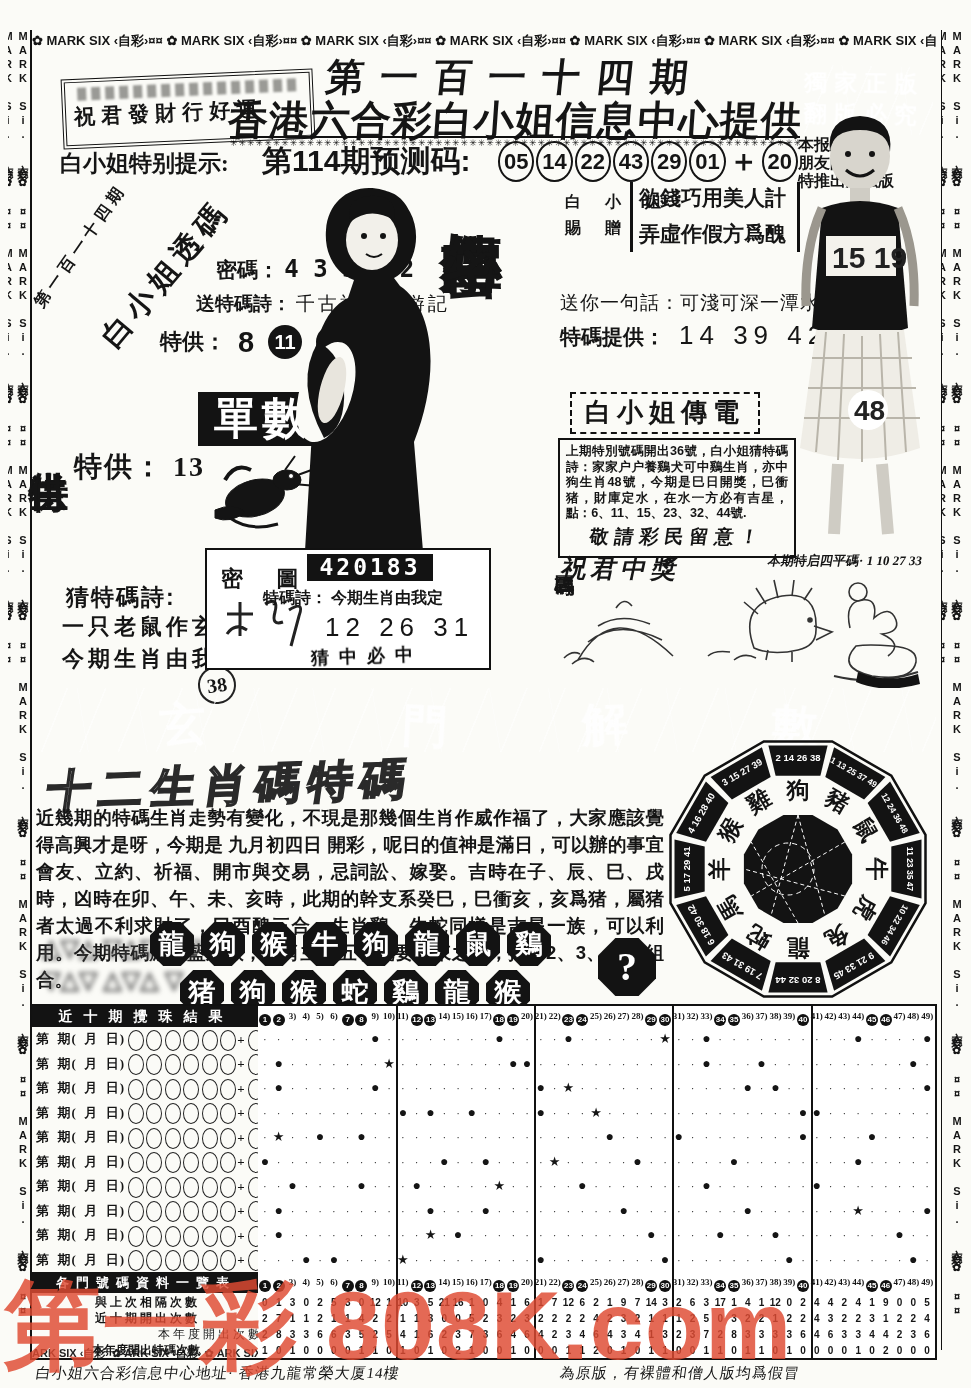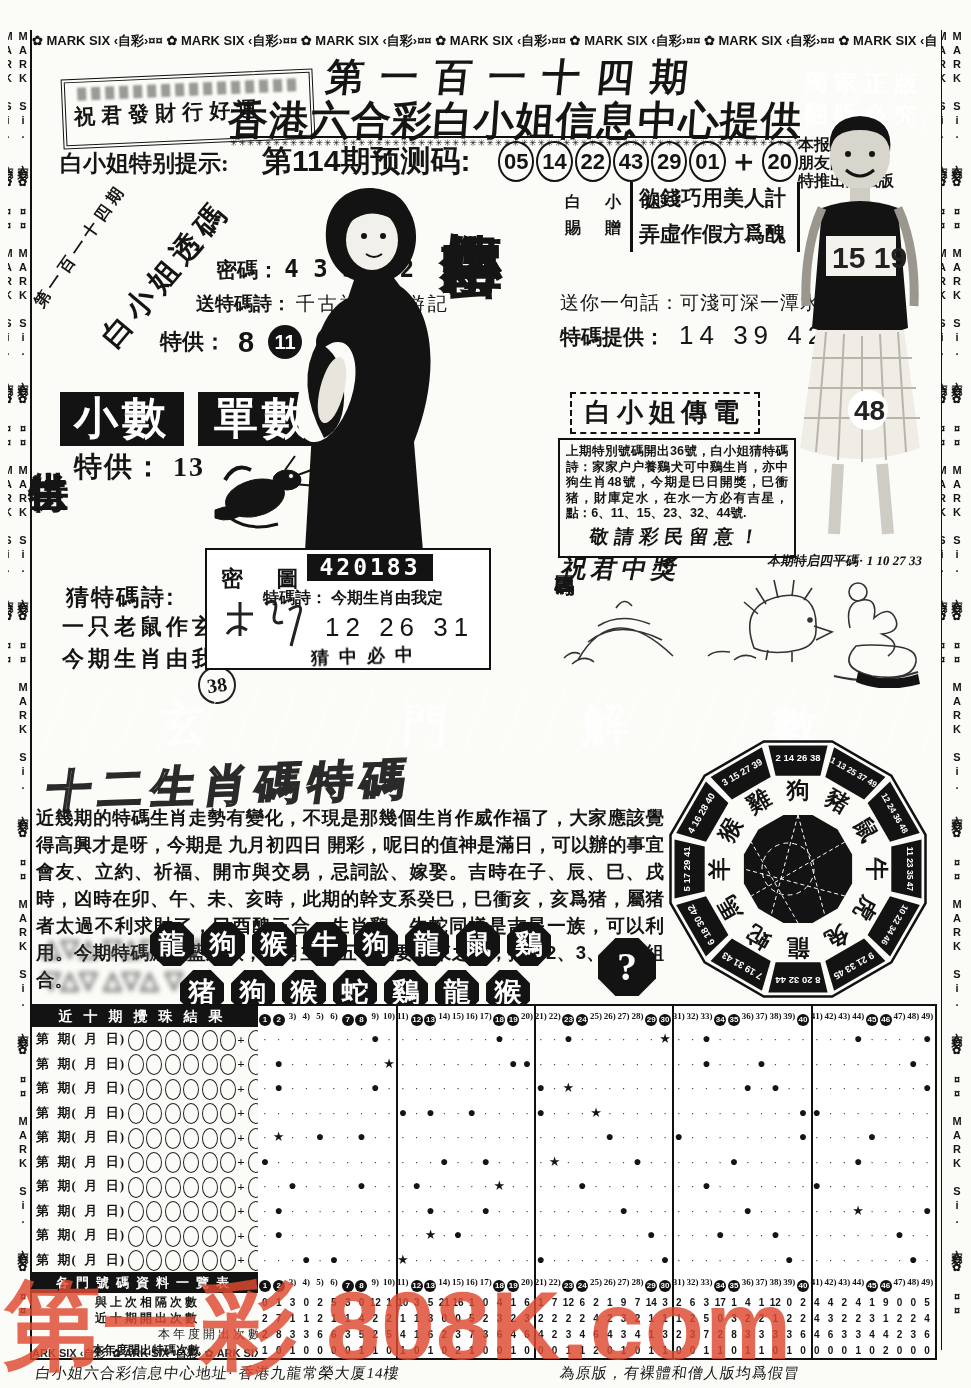--- a/index.html
+++ b/index.html
@@ -91,21 +91,20 @@
   </div>
   <div class="abs" style="left:160px;top:322px;height:40px;display:flex;align-items:center;gap:12px;">
     <span class="b" style="font-size:22px;">特供：</span>
     <span id="tg-nums" style="display:flex;align-items:center;gap:14px;">
         <span style="font-size: 29px; font-weight: bold; font-family: &quot;Liberation Sans&quot;, sans-serif;">8</span>
         <span class="fillcirc">11</span>
         <span class="fillcirc">32</span>
         <span style="font-size: 29px; font-weight: bold; font-family: &quot;Liberation Sans&quot;, sans-serif;">46</span>
       </span>
   </div>
-  <div class="abs blackbox" style="left:60px;top:392px;width:124px;height:54px;font-size:44px;line-height:54px;letter-spacing:4px;">小數</div>
   <div class="abs blackbox" style="left:198px;top:392px;width:128px;height:54px;font-size:44px;line-height:54px;letter-spacing:4px;">單數</div>
   <div class="abs b" style="left:74px;top:448px;font-size:28px;letter-spacing:2px;">特供： 13</div>
 
 
   <div class="abs vert b" style="left:28px;top:440px;height:230px;font-size:40px;line-height:40px;">生肖特供</div>
 
   <div class="abs b sans" style="left:66px;top:582px;font-size:23px;letter-spacing:2px;">猜特碼詩:</div>
   <div class="abs b" style="left:62px;top:612px;font-size:22px;letter-spacing:4px;">一只老鼠作玄機</div>
   <div class="abs b" style="left:62px;top:644px;font-size:22px;letter-spacing:4px;">今期生肖由我定</div>
   <div class="abs" style="left:198px;top:666px;width:34px;height:34px;border:2px solid #222;border-radius:50%;text-align:center;line-height:34px;font-size:20px;font-weight:bold;transform:rotate(-8deg);">38</div>

